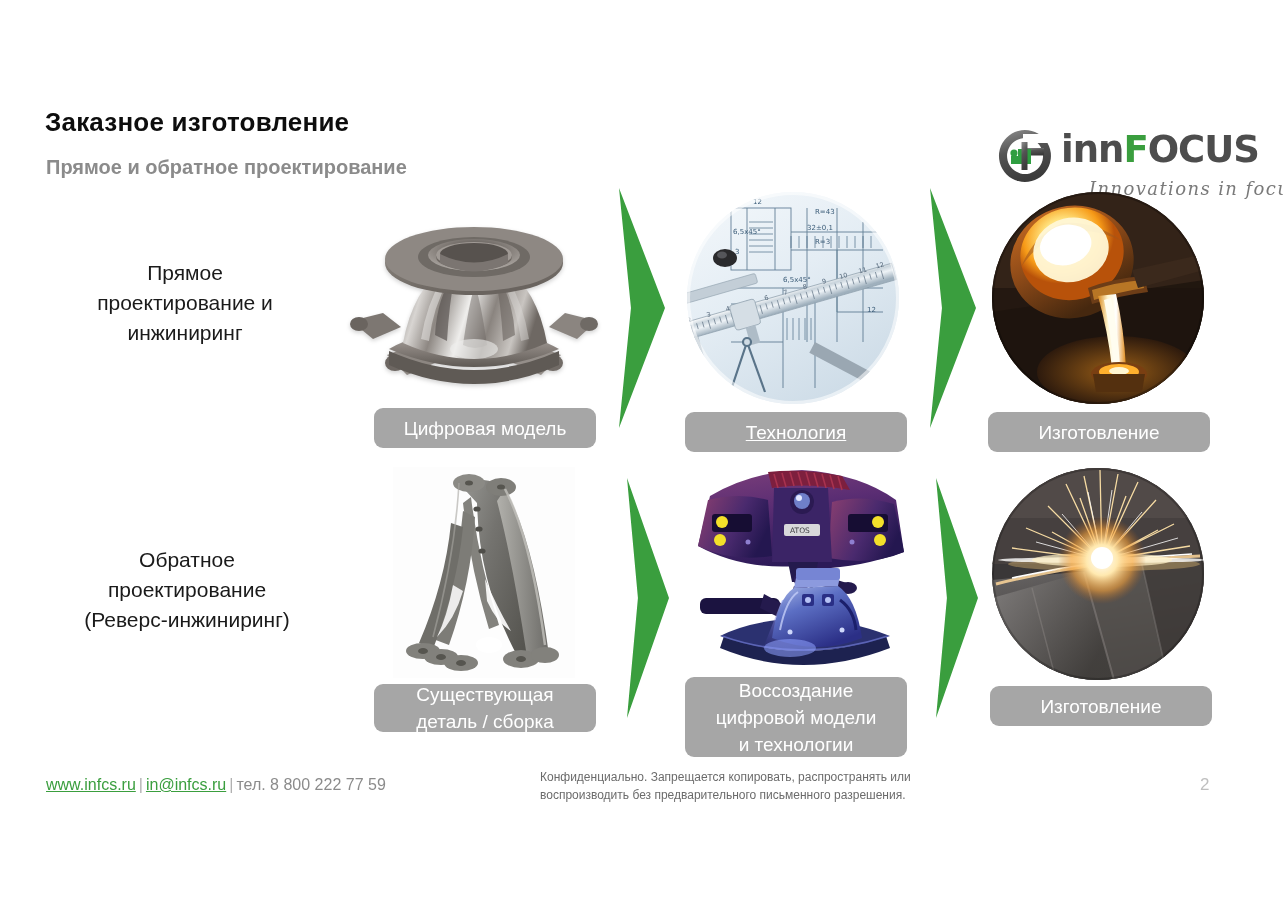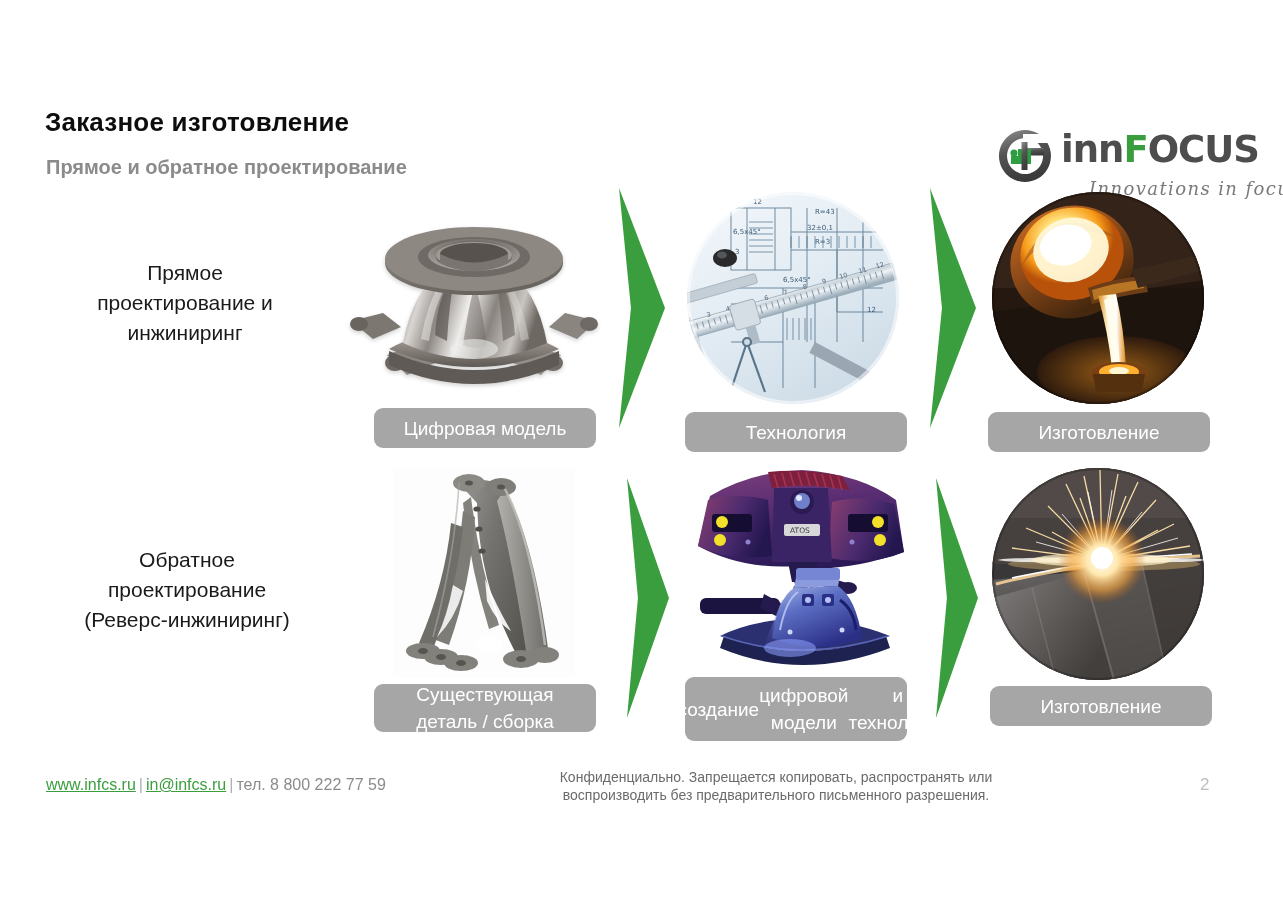--- a/index.html
+++ b/index.html
@@ -132,25 +132,25 @@
     color: #8b8b8b;
     white-space: nowrap;
   }
   #footer-contacts a {
     color: #3a9e3e;
     text-decoration: underline;
   }
   #footer-contacts .sep { color: #b0b0b0; padding: 0 3px; }
   #footer-confidential {
     position: absolute;
-    left: 526px;
+    left: 540px;
     top: 768px;
     width: 500px;
-    text-align: center;
-    font-size: 14px;
+    text-align: left;
+    font-size: 12px;
     line-height: 18px;
     color: #6b6b6b;
   }
   #footer-page-number {
     position: absolute;
     left: 1200px;
     top: 775px;
     font-size: 17px;
     color: #bfbfbf;
   }
@@ -414,21 +414,21 @@
       <ellipse cx="127" cy="179" rx="10" ry="4" fill="#fff6d2"></ellipse>
       <path d="M101 182 L104 200 L150 200 L153 182 Z" fill="#54300f"></path>
 
       <circle cx="106" cy="106" r="106" fill="none" stroke="rgba(0,0,0,0.25)" stroke-width="4"></circle>
     </svg>
   </div>
 
   <div class="caption" style="left:374px; top:408px; width:222px; height:40px;">
     <span>Цифровая модель</span>
   </div>
-  <div class="caption" style="left:685px; top:412px; width:222px; height:40px;">
+  <div class="caption" style="left:685px; top:412px; width:222px; height:40px;text-decoration:underline;">
     <span>Технология</span>
   </div>
   <div class="caption" style="left:988px; top:412px; width:222px; height:40px;">
     <span>Изготовление</span>
   </div>
 
   <div class="row-label" id="row-label-reverse">
     <div>Обратное</div>
     <div>проектирование</div>
     <div>(Реверс-инжиниринг)</div>
@@ -639,21 +639,21 @@
       <circle cx="110" cy="90" r="11" fill="#ffffff"></circle>
 
       <circle cx="106" cy="106" r="106" fill="none" stroke="rgba(0,0,0,0.22)" stroke-width="4"></circle>
     </svg>
   </div>
 
   <div class="caption" style="left:374px; top:684px; width:222px; height:48px; flex-direction:column;text-align:right;">
     <span>Существующая</span>
     <span>деталь / сборка</span>
   </div>
-  <div class="caption" style="left:685px; top:677px; width:222px; height:64px; flex-direction:row;">
+  <div class="caption" style="left:685px; top:677px; width:222px; height:80px; flex-direction:column;">
     <span>Воссоздание</span>
     <span>цифровой модели</span>
     <span>и технологии</span>
   </div>
   <div class="caption" style="left:990px; top:686px; width:222px; height:40px;">
     <span>Изготовление</span>
   </div>
 
   <div id="footer-contacts">
     <a href="#">www.infcs.ru</a><span class="sep">|</span><a href="#">in@infcs.ru</a><span class="sep">|</span><span>тел. 8 800 222 77 59</span>

